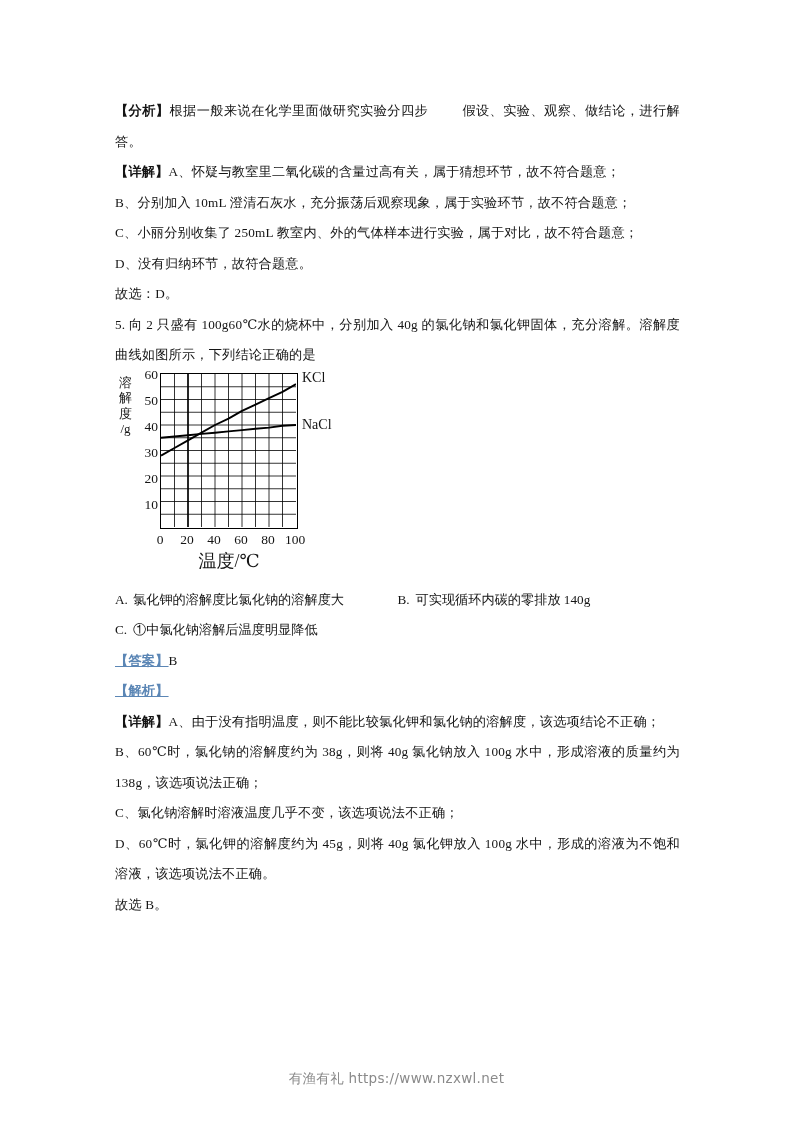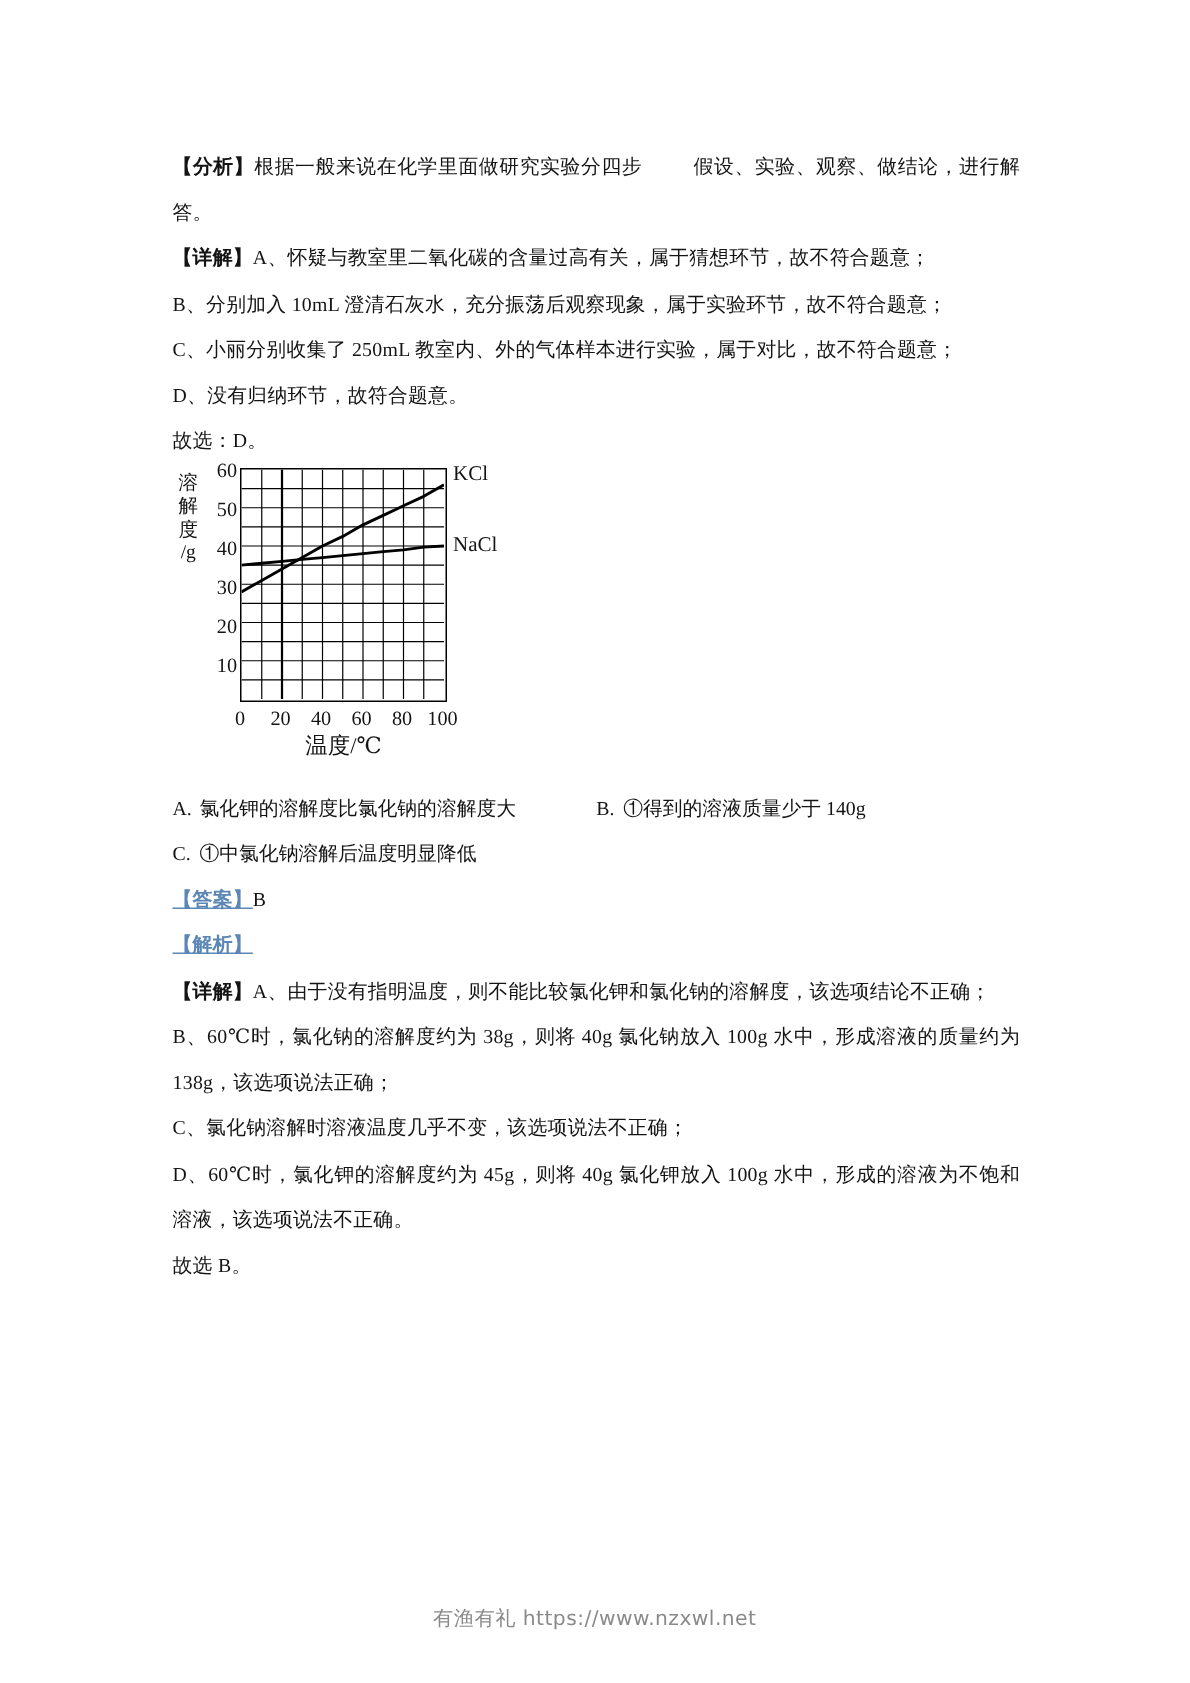--- a/index.html
+++ b/index.html
@@ -115,21 +115,21 @@
     transform: translateX(-50%);
     top: 2px;
     white-space: nowrap;
   }
   .xaxis-title {
     position: absolute;
     left: 43px;
     top: 176px;
     width: 138px;
     text-align: center;
-    font-size: 15px;
+    font-size: 18px;
     color: #141414;
   }
   .series-label {
     position: absolute;
     font-size: 14px;
     color: #141414;
     white-space: nowrap;
     font-family: "Liberation Serif", serif;
   }
   
@@ -171,20 +171,21 @@
     <p class="para"><span class="marker-bold">【详解】</span><span>A、怀疑与教室里二氧化碳的含量过高有关，属于猜想环节，故不符合题意；</span></p>
 
     <p class="para">B、分别加入 10mL 澄清石灰水，充分振荡后观察现象，属于实验环节，故不符合题意；</p>
 
     <p class="para">C、小丽分别收集了 250mL 教室内、外的气体样本进行实验，属于对比，故不符合题意；</p>
 
     <p class="para">D、没有归纳环节，故符合题意。</p>
 
     <p class="para">故选：D。</p>
 
+    <p class="para">5. 向 2 只盛有 100g60℃水的烧杯中，分别加入 40g 的氯化钠和氯化钾固体，充分溶解。溶解度曲线如图所示，下列结论正确的是</p>
 
     <div class="figure">
       <div class="chart-wrap">
 
         <div class="ylabel-stack">
           <div>溶</div>
           <div>解</div>
           <div>度</div>
           <div>/g</div>
         </div>
@@ -249,21 +250,21 @@
 
         <div class="series-label" style="left:185px; top:-3px;">KCl</div>
         <div class="series-label" style="left:185px; top:44px;">NaCl</div>
 
       </div>
     </div>
 
     <div class="options">
       <div class="opt-row">
         <div class="opt-cell"><span class="opt-letter">A.</span><span>氯化钾的溶解度比氯化钠的溶解度大</span></div>
-        <div class="opt-cell"><span class="opt-letter">B.</span><span>①得到的溶液质量少于 140g</span></div>
+        <div class="opt-cell"><span class="opt-letter">B.</span><span>可实现循环内碳的零排放 140g</span></div>
       </div>
       <div class="opt-row">
         <div class="opt-cell"><span class="opt-letter">C.</span><span>①中氯化钠溶解后温度明显降低</span></div>
       </div>
     </div>
 
     <p class="para"><span class="marker-blue">【答案】</span><span>B</span></p>
 
     <p class="para"><span class="marker-blue">【解析】</span></p>
 

